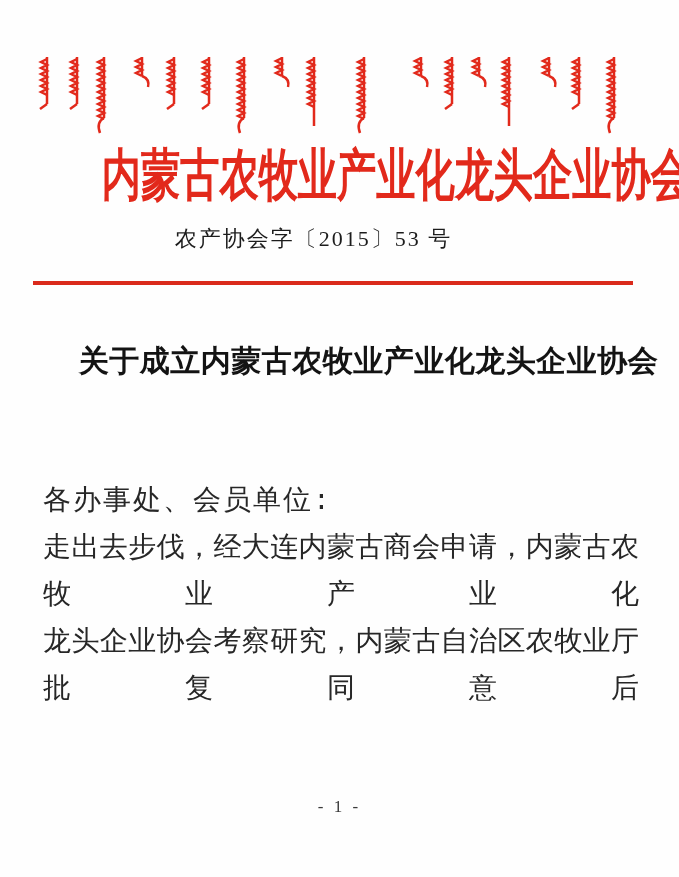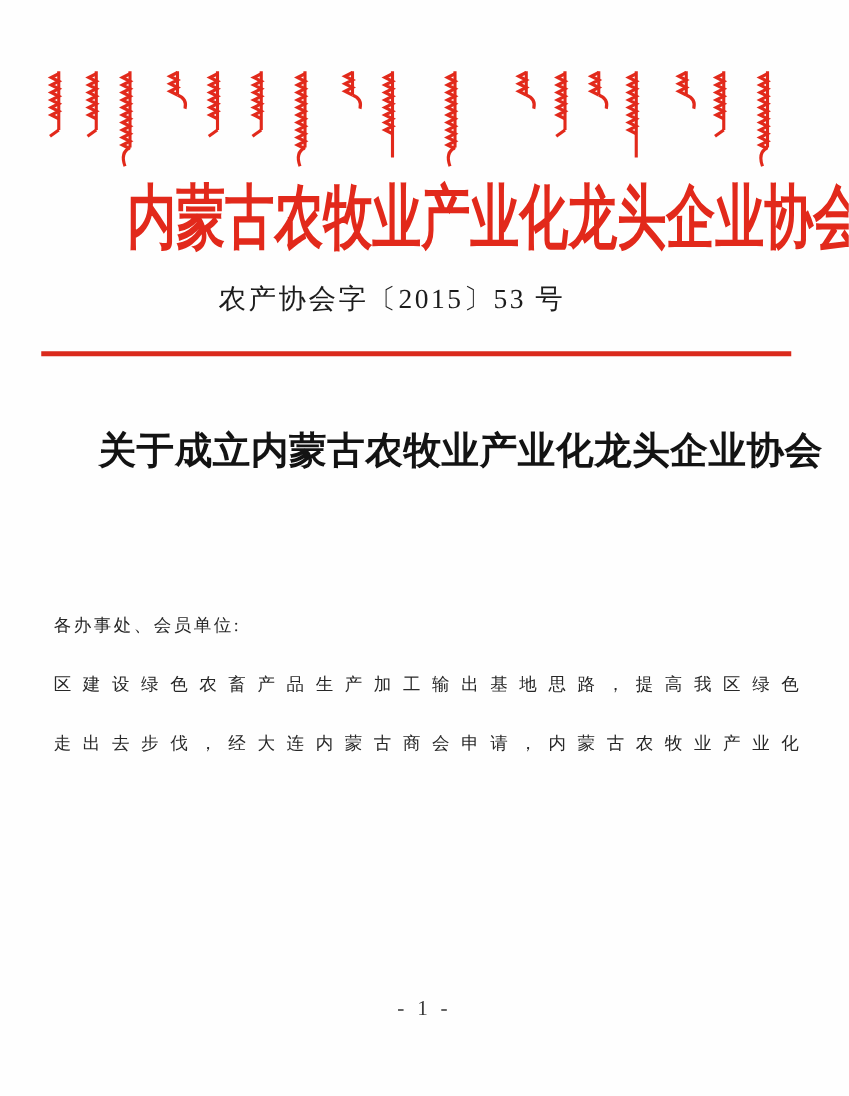--- a/index.html
+++ b/index.html
@@ -36,21 +36,21 @@
   
   .doc-title{
     position:absolute;left:0;top:338px;width:679px;
     text-align:center;font-size:30px;font-weight:700;color:#131313;
     line-height:46px;letter-spacing:0.5px;padding-left:29px;
   }
 
   
   .body-text{
     position:absolute;left:43px;top:478px;width:596px;
-    font-size:14px;color:#272727;line-height:47px;
+    font-size:28px;color:#272727;line-height:47px;font-family:Liberation Mono, monospace;
   }
   .salutation{text-align:left;letter-spacing:2px;}
   .bline{text-align:justify;text-align-last:justify;}
   .indent{text-indent:50px;}
 
   
   .page-footer{
     position:absolute;left:0;top:797px;width:679px;
     text-align:center;font-size:17px;color:#3a3a3a;letter-spacing:3px;
   }
@@ -106,19 +106,19 @@
   <div class="doc-number">农产协会字〔2015〕53 号</div>
 
   <div class="red-rule"></div>
 
   <div class="doc-title">
     <div>关于成立内蒙古农牧业产业化龙头企业协会</div>
   </div>
 
   <div class="body-text">
     <div class="salutation">各办事处、会员单位:</div>
-    <div class="bline">区建设绿色农畜产品生产加工输出基地思路，提高我区绿色</div>
     <div class="bline">走出去步伐，经大连内蒙古商会申请，内蒙古农牧业产业化</div>
+    <div class="bline">龙头企业协会考察研究，内蒙古自治区农牧业厅批复同意后</div>
   </div>
 
   <div class="page-footer">- 1 -</div>
 
 </div>
 
 </body></html>

